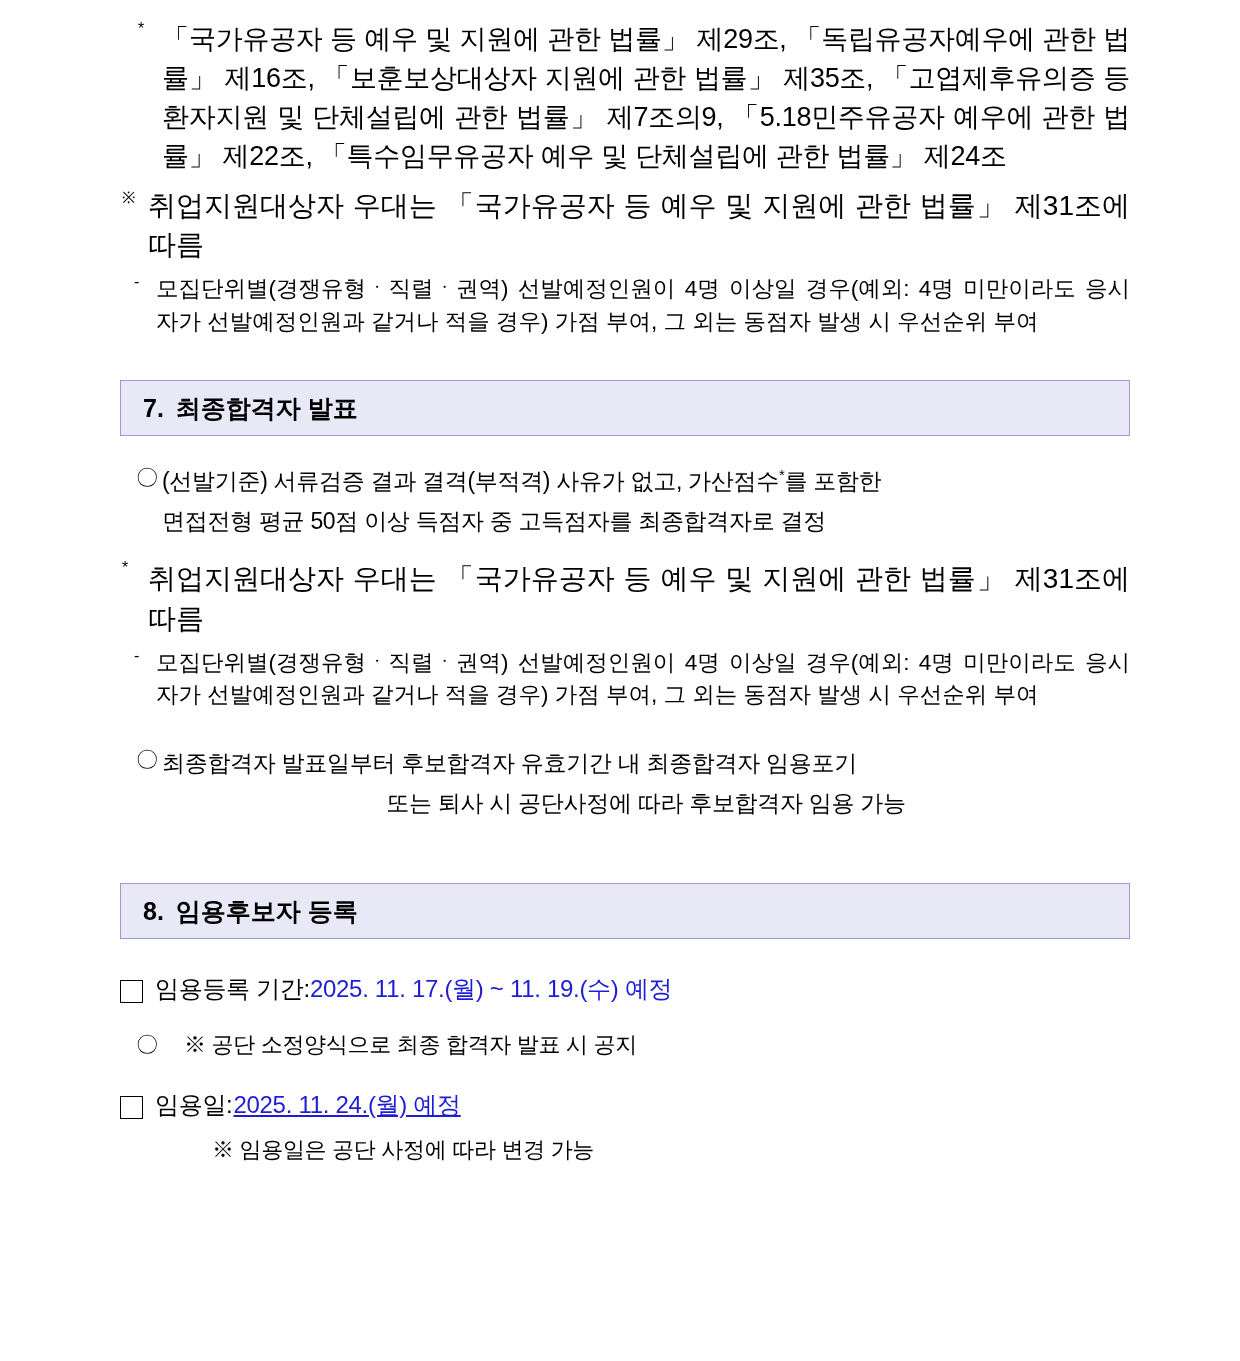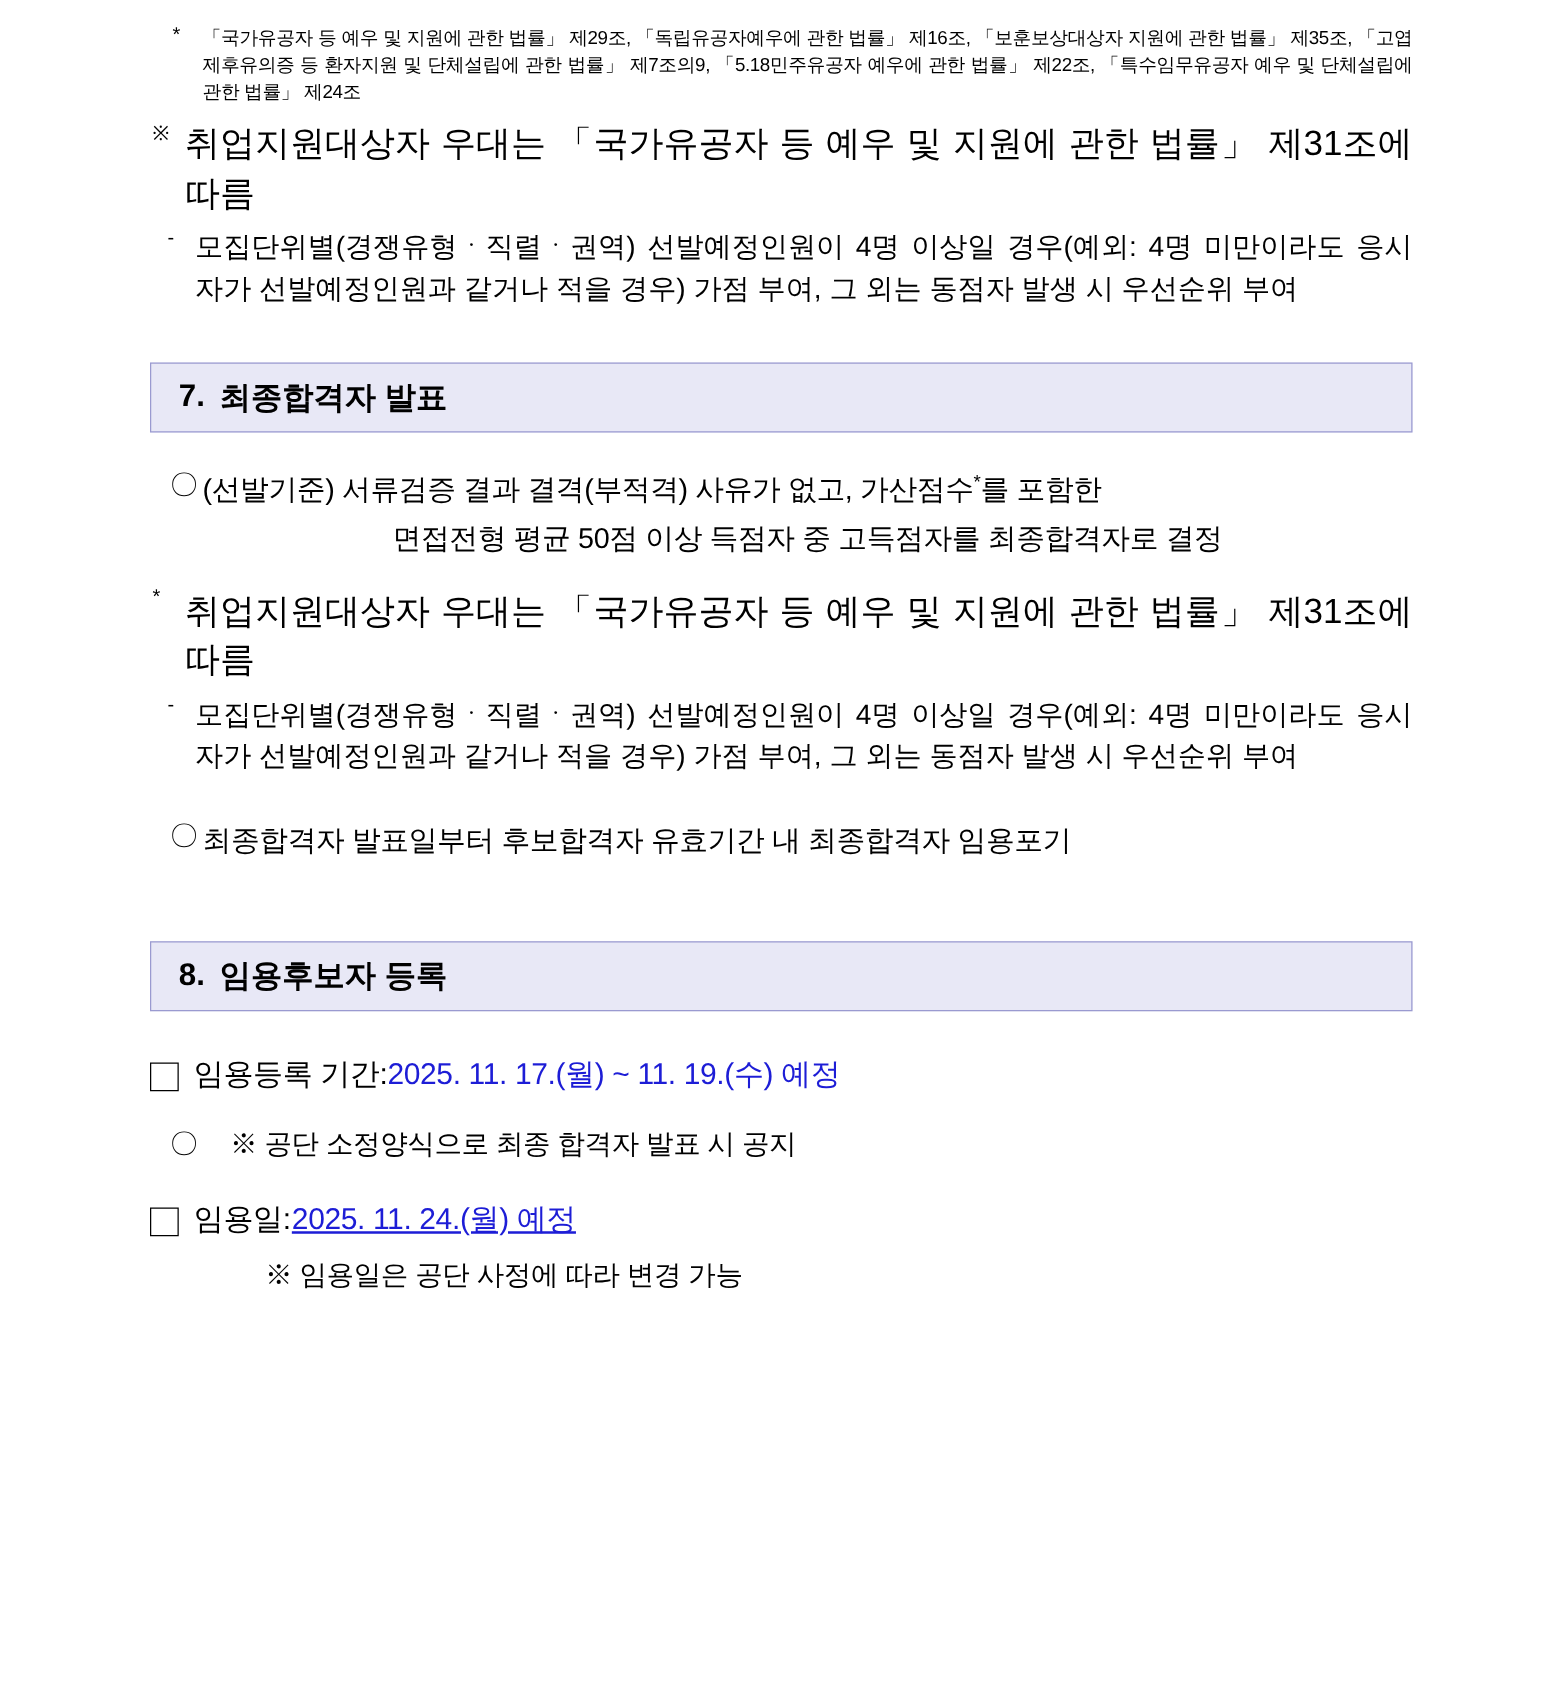--- a/index.html
+++ b/index.html
@@ -34,21 +34,21 @@
 
   
   .law-block {
     display: flex;
     align-items: flex-start;
     margin: 0 0 0 18px;
   }
   .law-block .marker { width: 24px; flex: 0 0 24px; }
   .law-text {
     flex: 1;
-    font-size: 15px;
+    font-size: 27px;
     line-height: 1.44;
     text-align: justify;
     text-justify: inter-character;
     letter-spacing: -0.3px;
   }
 
   .note-row {
     display: flex;
     align-items: flex-start;
     margin-top: 10px;
@@ -172,38 +172,39 @@
   <div class="section-bar">
     <span class="num">7.</span>
     <span class="title">최종합격자 발표</span>
   </div>
 
 
   <div class="circle-row">
     <span class="circ">〇</span>
     <span class="circle-text">
       <span>(선발기준) 서류검증 결과 결격(부적격) 사유가 없고, 가산점수</span><span class="sup">*</span><span>를 포함한</span>
-      <span class="line2" style="text-align:center;">면접전형 평균 50점 이상 득점자 중 고득점자를 최종합격자로 결정</span>
+      <span class="line2" style="text-align:left;">면접전형 평균 50점 이상 득점자 중 고득점자를 최종합격자로 결정</span>
     </span>
   </div>
 
   <div class="note-row" style="margin-top:18px;">
     <span class="marker">*</span>
     <span class="body-txt">취업지원대상자 우대는 「국가유공자 등 예우 및 지원에 관한 법률」 제31조에 따름</span>
   </div>
 
   <div class="dash-row">
     <span class="marker">-</span>
     <span class="body-txt">모집단위별(경쟁유형ㆍ직렬ㆍ권역) 선발예정인원이 4명 이상일 경우(예외: 4명 미만이라도 응시자가 선발예정인원과 같거나 적을 경우) 가점 부여, 그 외는 동점자 발생 시 우선순위 부여</span>
   </div>
 
   <div class="circle-row" style="margin-top:32px;">
     <span class="circ">〇</span>
     <span class="circle-text">
       <span>최종합격자 발표일부터 후보합격자 유효기간 내 최종합격자 임용포기</span>
+      <span class="line2" style="text-align:center;">또는 퇴사 시 공단사정에 따라 후보합격자 임용 가능</span>
     </span>
   </div>
 
   <div class="section-bar" style="margin-top:60px;">
     <span class="num">8.</span>
     <span class="title">임용후보자 등록</span>
   </div>
 
   <div class="check-row">
     <span class="chk"></span>

